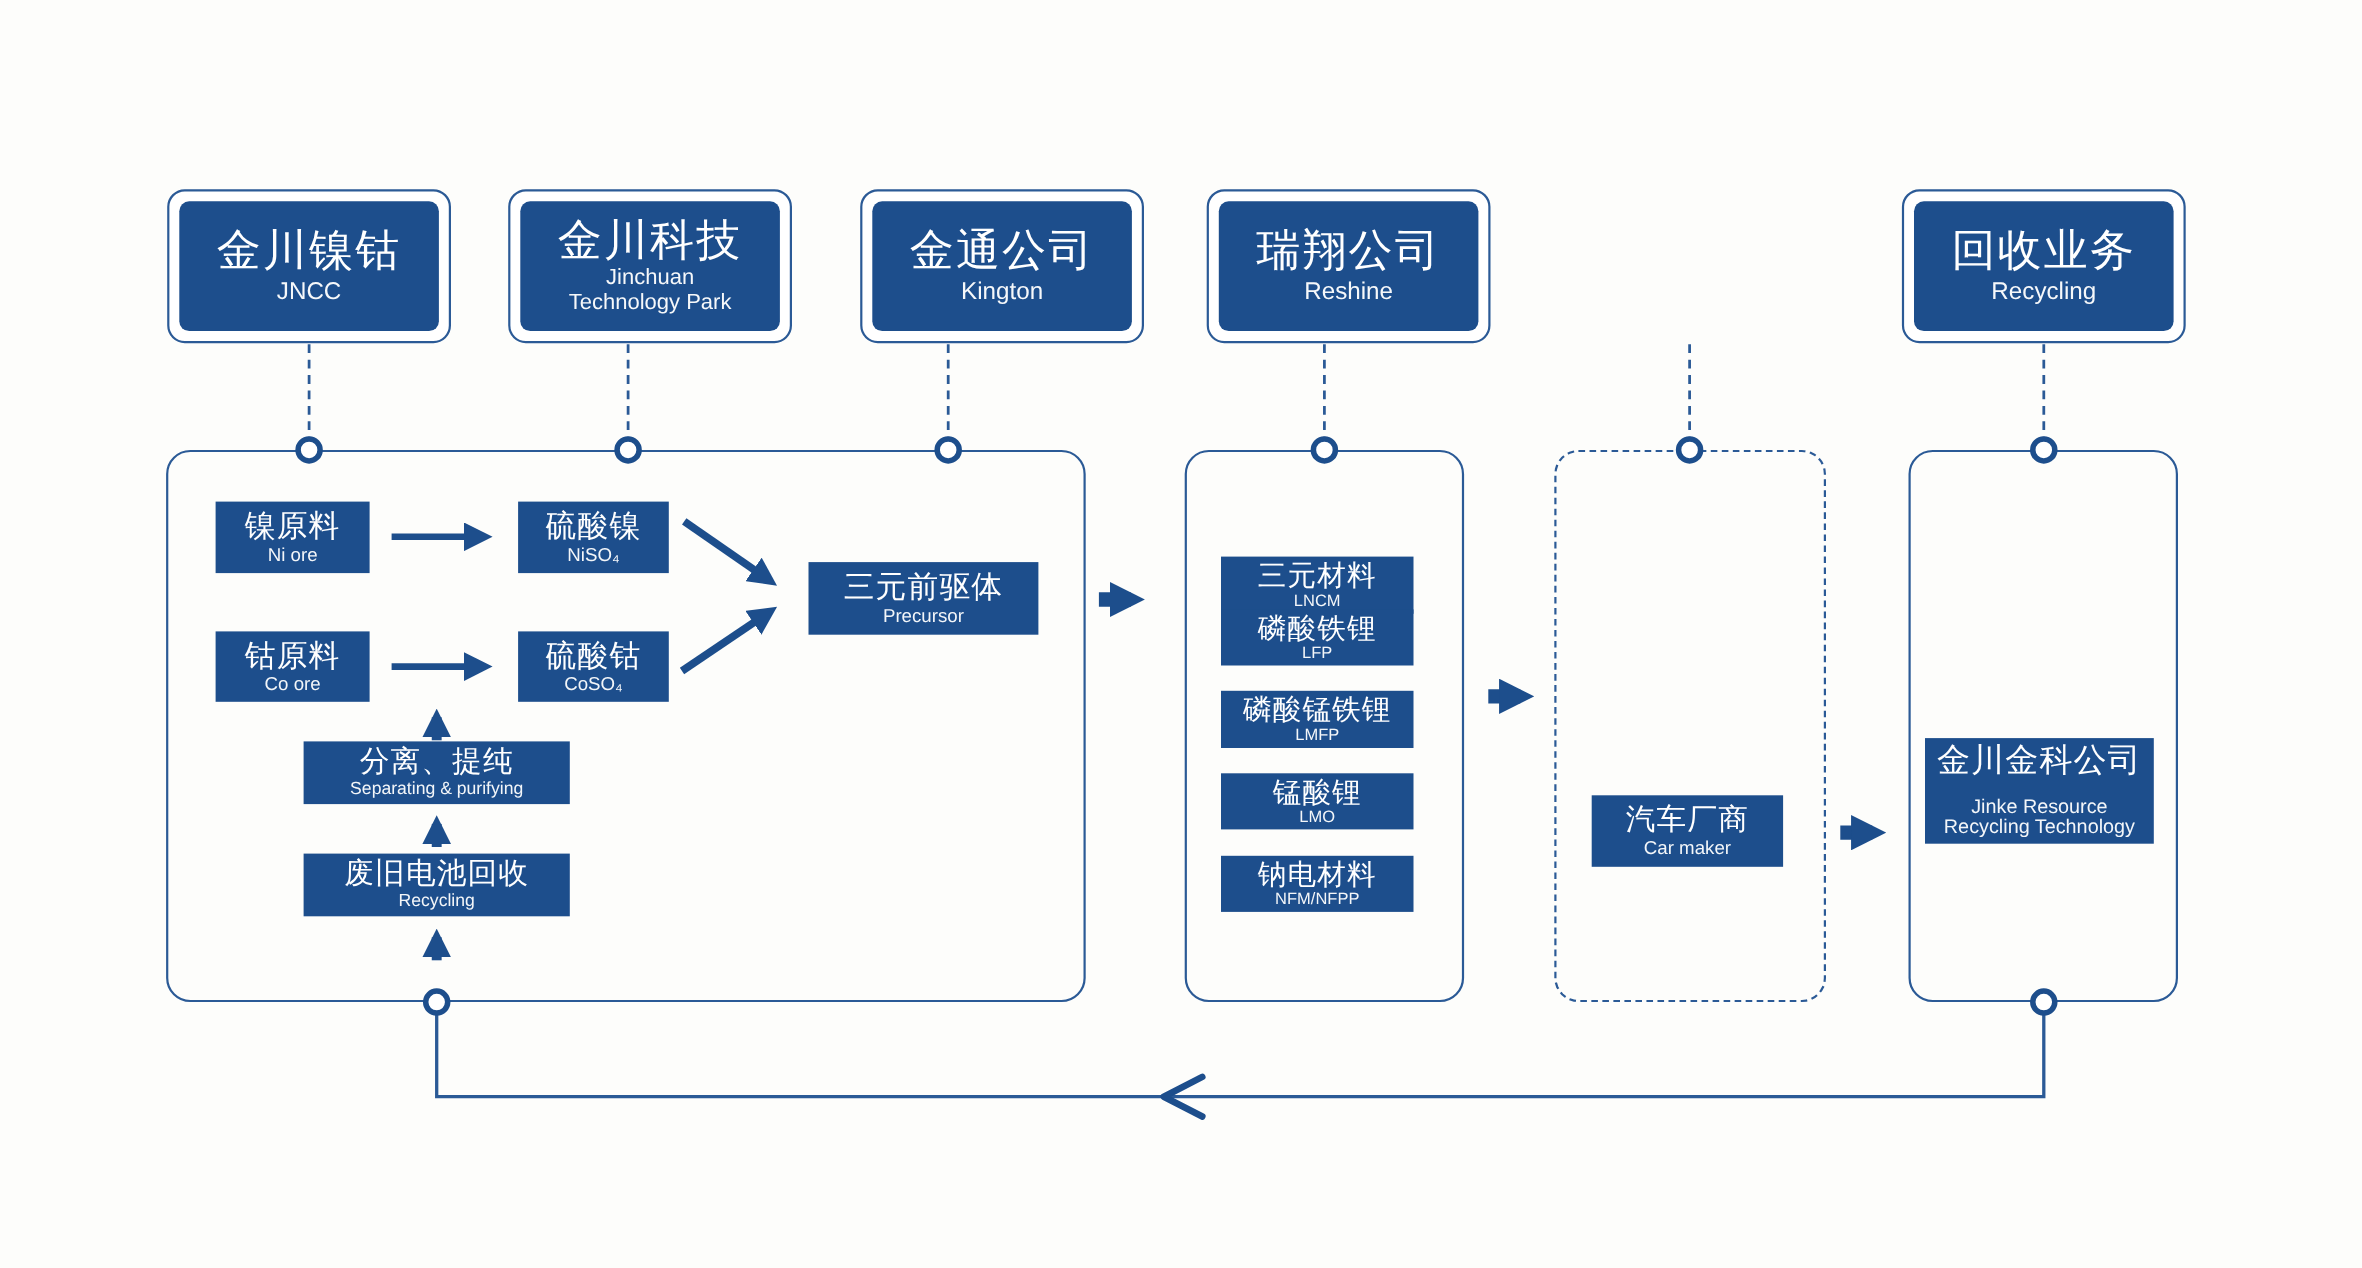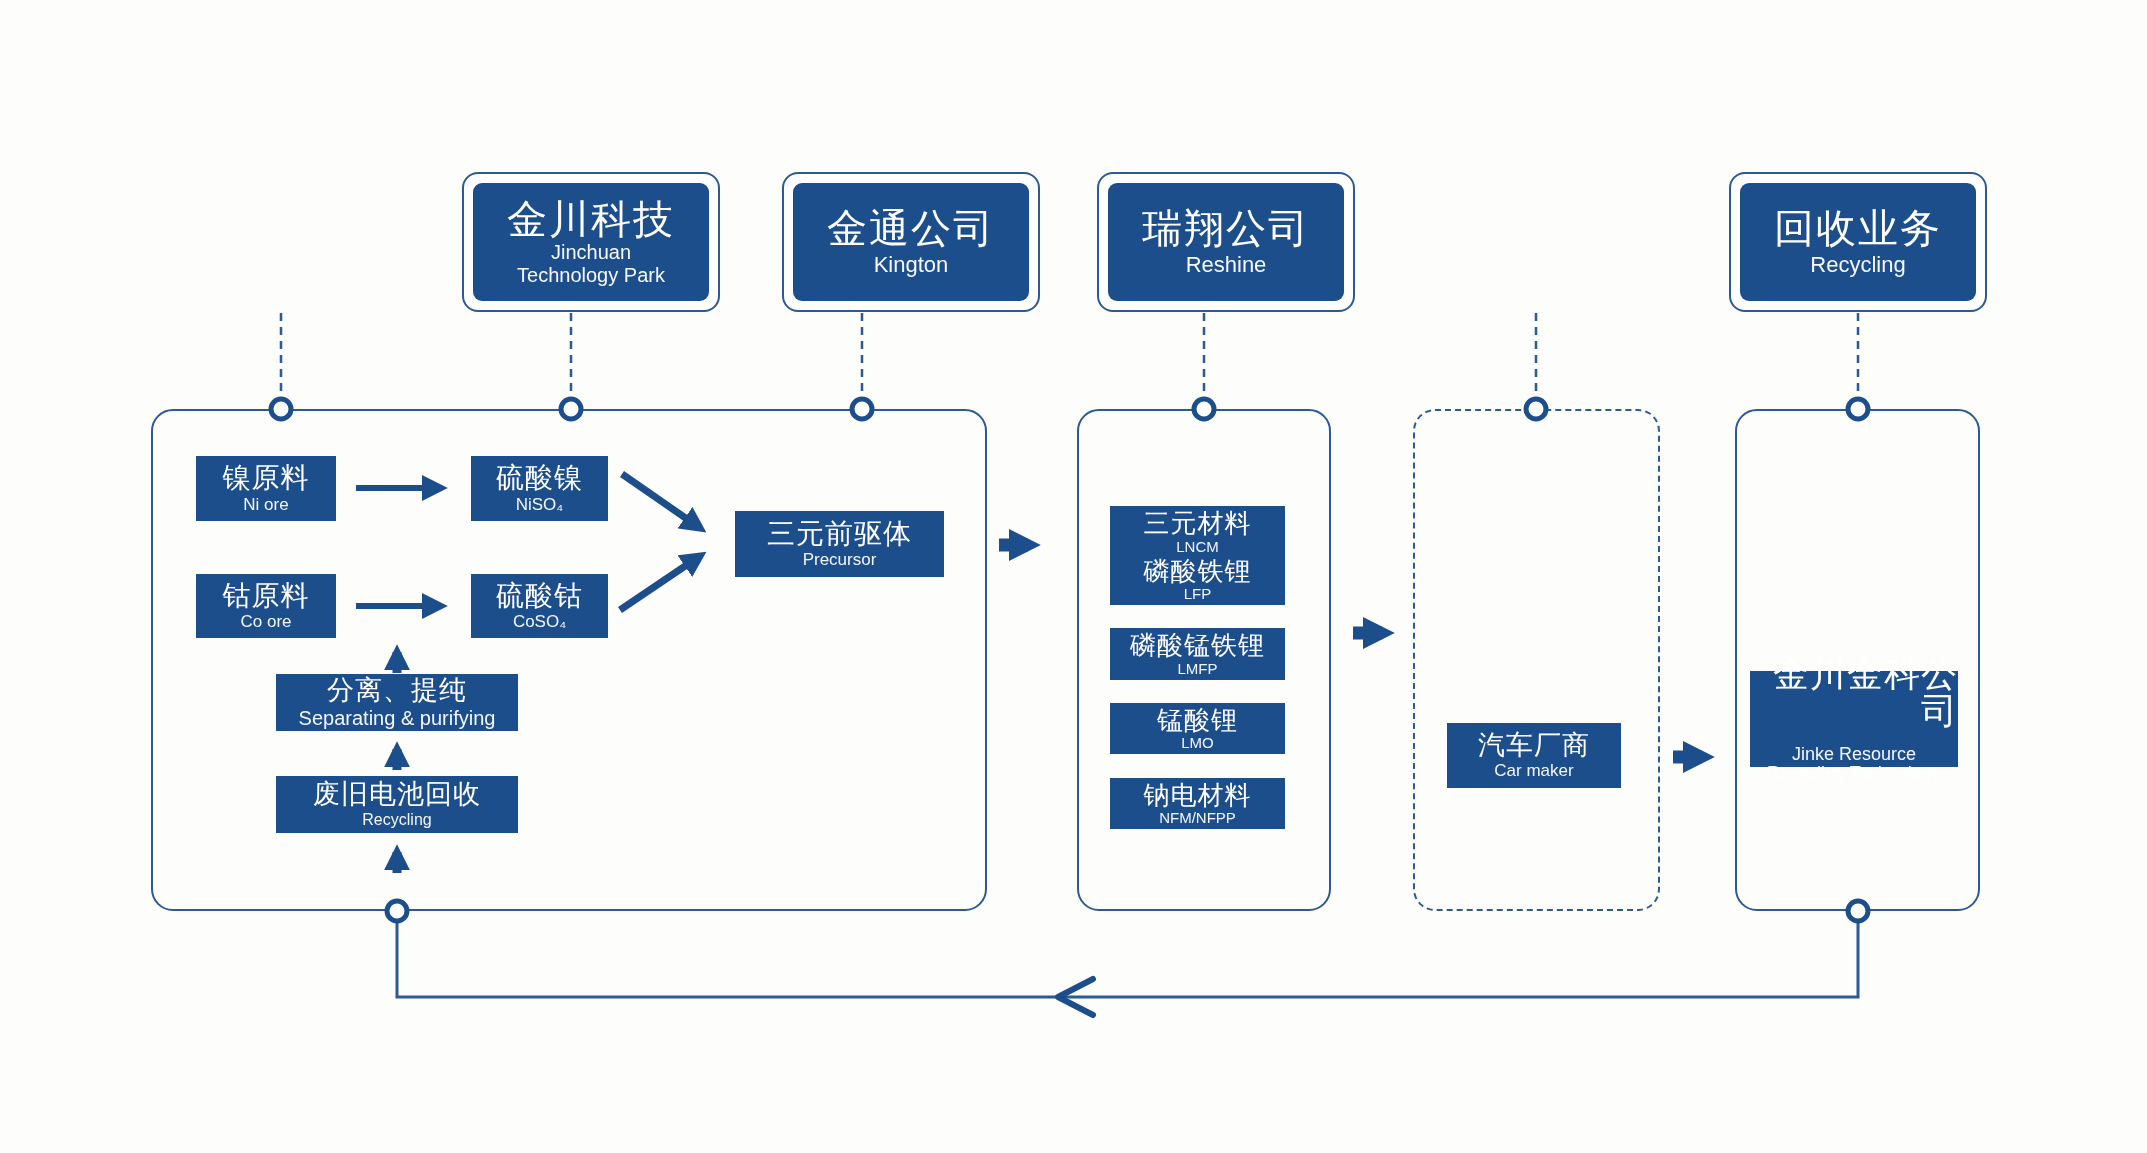--- a/index.html
+++ b/index.html
@@ -29,30 +29,36 @@
   
   .fbox{
     position:absolute;box-sizing:border-box;background:#1d4e8c;color:#ffffff;
     display:flex;flex-direction:column;align-items:center;justify-content:center;
     text-align:center;line-height:1.02;
   }
   .fbox .zh{font-size:28px;letter-spacing:1px;}
   .fbox .en{font-size:17px;margin-top:3px;opacity:.95;}
   .fbox.small .zh{font-size:26px;}
   .fbox.small .en{font-size:15px;margin-top:2px;}
-  .fbox.jinke .zh{font-size:36px;text-align:right;}
+  .fbox.jinke .zh{font-size:30px;text-align:right;}
   .fbox.jinke .en{font-size:18px;margin-top:16px;}
   
   .overlay{position:absolute;left:0;top:0;pointer-events:none;}
 </style>
 </head>
 <body>
 
 <div class="canvas">
 
+  <div class="hdr" style="left:152px">
+    <div class="hdr-inner">
+      <div class="hdr-zh">金川镍钴</div>
+      <div class="hdr-en">JNCC</div>
+    </div>
+  </div>
   <div class="hdr" style="left:782px">
     <div class="hdr-inner">
       <div class="hdr-zh">金通公司</div>
       <div class="hdr-en">Kington</div>
     </div>
   </div>
   <div class="hdr" style="left:462px">
     <div class="hdr-inner">
       <div class="hdr-zh">金川科技</div>
       <div class="hdr-en2">Jinchuan</div>
@@ -92,21 +98,21 @@
   <div class="fbox" style="left:471px;top:574px;width:137px;height:64px">
     <div class="zh">硫酸钴</div>
     <div class="en">CoSO₄</div>
   </div>
   <div class="fbox" style="left:735px;top:511px;width:209px;height:66px">
     <div class="zh">三元前驱体</div>
     <div class="en">Precursor</div>
   </div>
   <div class="fbox" style="left:276px;top:674px;width:242px;height:57px">
     <div class="zh" style="font-size:27px">分离、提纯</div>
-    <div class="en" style="font-size:20px">Separating &amp; purifying</div>
+    <div class="en" style="font-size:16px">Separating &amp; purifying</div>
   </div>
   <div class="fbox" style="left:276px;top:776px;width:242px;height:57px">
     <div class="zh" style="font-size:27px">废旧电池回收</div>
     <div class="en" style="font-size:16px">Recycling</div>
   </div>
 
   <div class="fbox small" style="left:1110px;top:506px;width:175px;height:52px">
     <div class="zh">三元材料</div>
     <div class="en">LNCM</div>
   </div>

